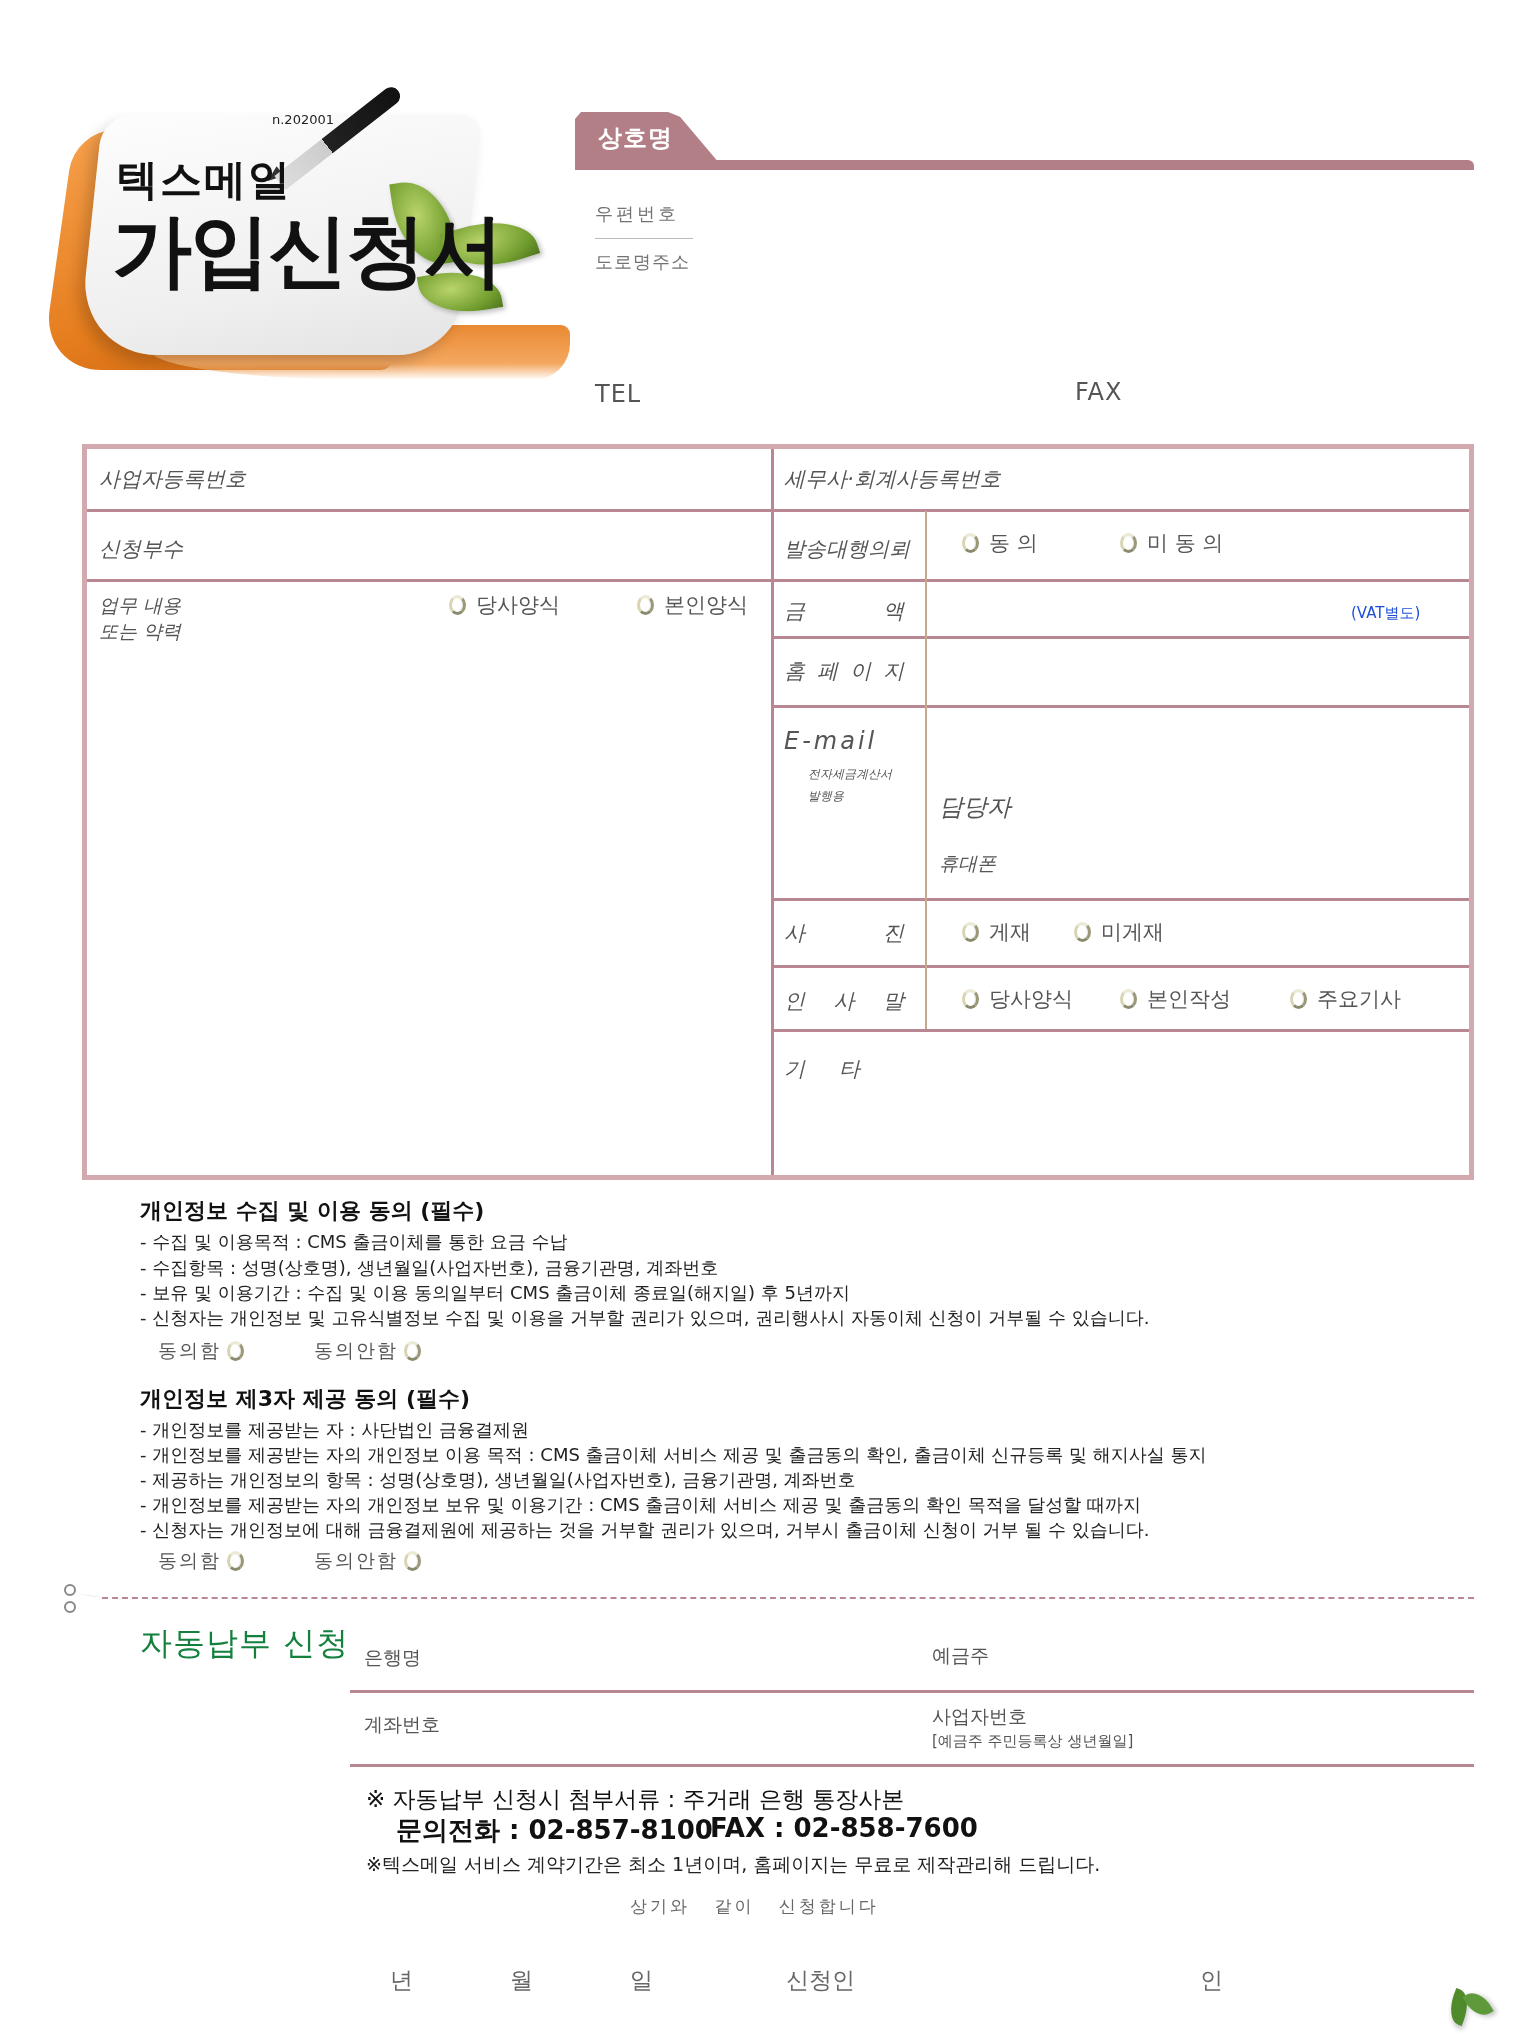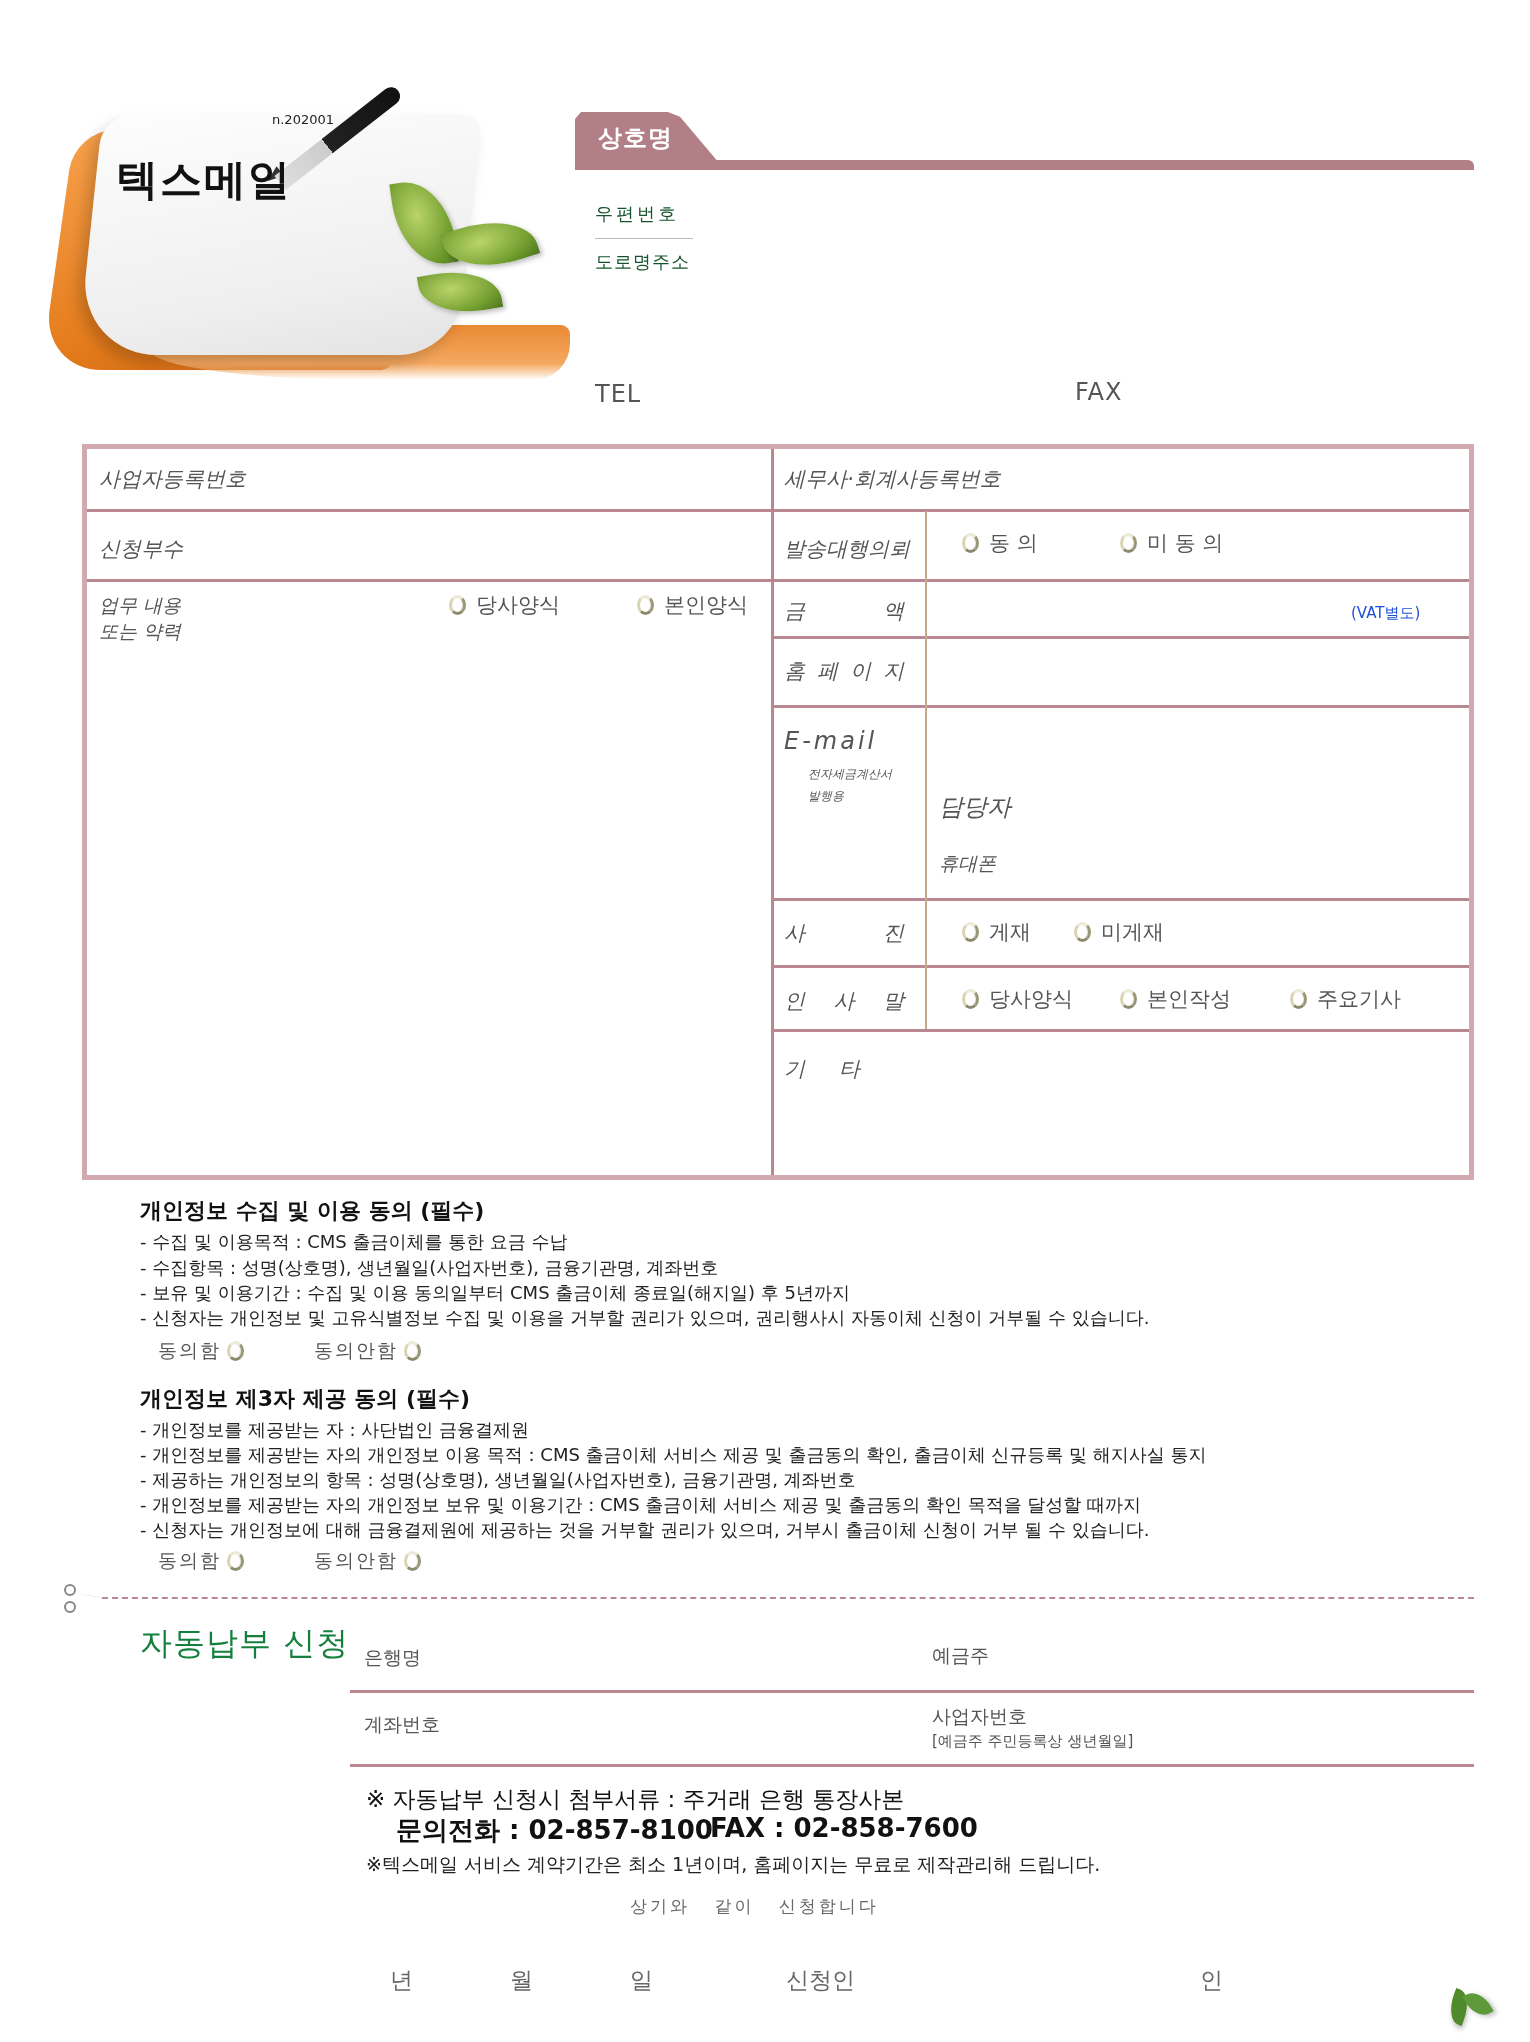--- a/index.html
+++ b/index.html
@@ -16,21 +16,21 @@
   .logo-sub { position: absolute; left: 76px; top: 82px; font-size: 42px; font-weight: bold; color: #111; letter-spacing: 2px; }
   .logo-main { position: absolute; left: 72px; top: 128px; font-size: 80px; font-weight: bold; color: #111; letter-spacing: -2px; }
   .pen { position: absolute; left: 240px; top: 38px; width: 150px; height: 18px; background: linear-gradient(90deg,#ddd 0%,#ccc 40%,#222 40%,#111 100%); border-radius: 0 9px 9px 0; transform: rotate(-38deg); transform-origin: left center; top: 104px; }
   .pen-tip { position: absolute; left: 226px; top: 100px; width: 0; height: 0; border-top: 6px solid transparent; border-bottom: 6px solid transparent; border-right: 16px solid #333; transform: rotate(-38deg); }
   .leaf { position: absolute; background: radial-gradient(ellipse at 40% 40%, #b9d46a, #6e9a2c 70%, #4e7520); border-radius: 0 80% 0 80%; box-shadow: 2px 3px 5px rgba(0,0,0,0.25); }
 
   
   .tab-label { left: 575px; top: 112px; width: 150px; height: 58px; background: #b27f87; clip-path: polygon(0 12%, 4% 0, 62% 0, 70% 8%, 100% 100%, 0 100%); }
   .tab-text { left: 598px; top: 122px; font-size: 24px; font-weight: bold; color: #fff; letter-spacing: 1px; }
   .tab-bar { left: 575px; top: 160px; width: 899px; height: 10px; background: #b27f87; border-radius: 0 6px 0 0; }
-  .company-label { font-size: 18px; color: #14532d; letter-spacing: 3px; }
+  .company-label { font-size: 18px; color: #737373; letter-spacing: 3px; }
   .postal-divider { left: 595px; top: 238px; width: 98px; height: 1px; background: #bbb; }
   .tel-label { font-size: 24px; color: #555; letter-spacing: 1px; }
 
   
   .main-table { left: 82px; top: 444px; width: 1392px; height: 736px; border: 5px solid #d3a9b0; }
   .hline { position: absolute; height: 3px; background: #b98791; }
   .vline { position: absolute; width: 2px; background: #c5a98b; }
   .vline-main { position: absolute; width: 3px; background: #b98791; }
   .cell-label { position: absolute; font-size: 21px; color: #555; font-style: italic; }
   .spaced { display: flex; justify-content: space-between; width: 120px; }
@@ -65,20 +65,21 @@
   <div class="paper-back"></div>
   <div class="paper-floor"></div>
   <div class="paper-front"></div>
   <div class="pen-tip"></div>
   <div class="pen"></div>
   <div class="leaf" style="left:355px;top:110px;width:58px;height:86px;transform:rotate(-8deg);"></div>
   <div class="leaf" style="left:405px;top:150px;width:90px;height:48px;transform:rotate(-18deg);"></div>
   <div class="leaf" style="left:380px;top:200px;width:80px;height:44px;transform:rotate(-10deg);"></div>
   <div class="logo-version">n.202001</div>
   <div class="logo-sub">텍스메일</div>
+  <div class="logo-main">가입신청서</div>
 </div>
 
 <div class="abs tab-label"></div>
 <div class="abs tab-text">상호명</div>
 <div class="abs tab-bar"></div>
 <div class="abs company-label" style="left:595px;top:202px;">우편번호</div>
 <div class="abs postal-divider"></div>
 <div class="abs company-label" style="left:595px;top:250px;letter-spacing:1px;">도로명주소</div>
 <div class="abs tel-label" style="left:595px;top:380px;">TEL</div>
 <div class="abs tel-label" style="left:1075px;top:378px;">FAX</div>

